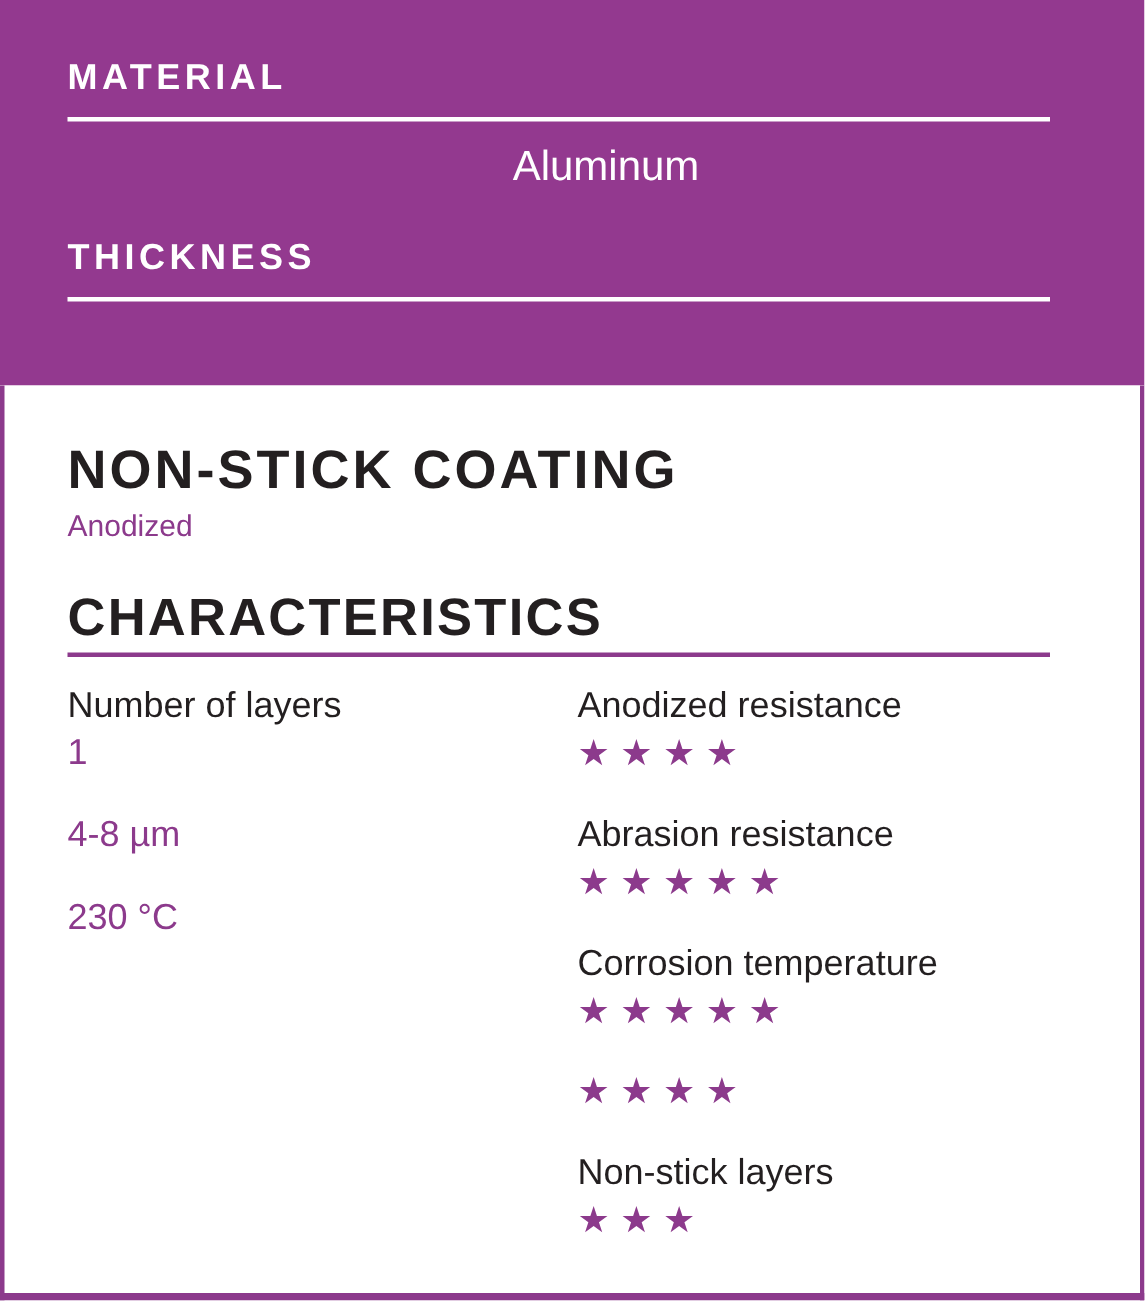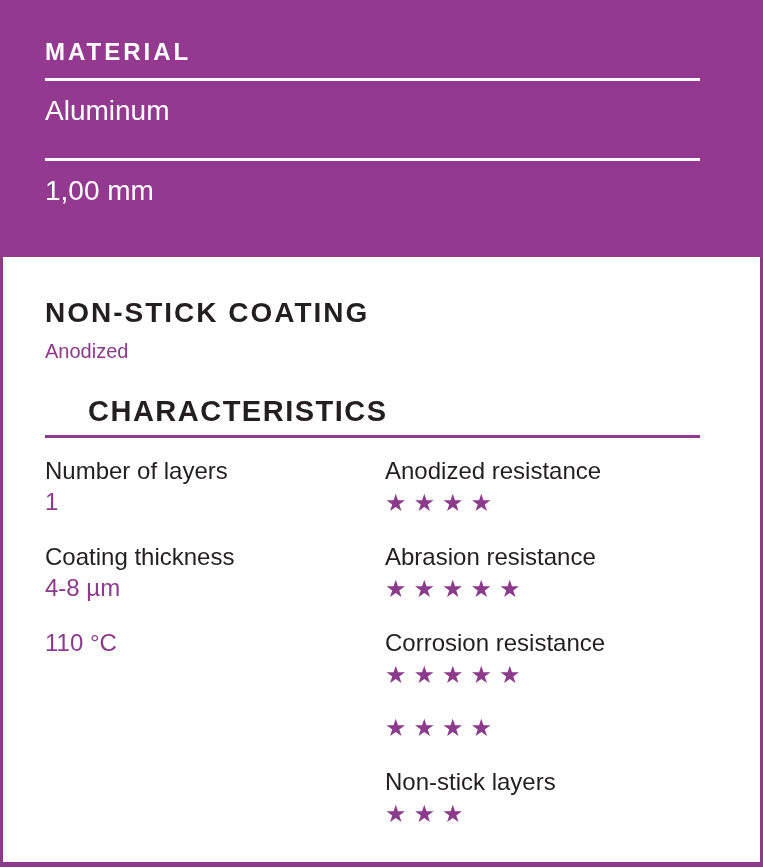--- a/index.html
+++ b/index.html
@@ -42,52 +42,52 @@
     width: 655px;
     height: 3px;
     background: var(--white);
     margin-top: 12px;
   }
   .spec-value {
     color: var(--white);
     font-size: 28px;
     line-height: 34px;
     margin-top: 13px;
+    text-align: center;
   }
 
   
   .card {
     flex: 1 1 auto;
     background: var(--white);
     border-left: 3px solid var(--accent-purple);
     border-right: 3px solid var(--accent-purple);
     border-bottom: 5px solid var(--accent-purple);
     padding: 40px 0 0 42px;
   }
   .coating-title {
     color: var(--text-dark);
     font-weight: bold;
-    font-size: 28px;
+    font-size: 36px;
     line-height: 32px;
     letter-spacing: 2px;
   }
   .coating-value {
     color: var(--accent-purple);
     font-size: 20px;
     line-height: 32px;
     margin-top: 6px;
   }
   .char-title {
     color: var(--text-dark);
     font-weight: bold;
-    font-size: 29px;
+    font-size: 35px;
     line-height: 33px;
     letter-spacing: 1.5px;
     margin-top: 28px;
-    margin-left: 43px;
   }
   .char-rule {
     width: 655px;
     height: 3px;
     background: var(--accent-purple);
     margin-top: 7px;
   }
   .char-grid {
     display: flex;
     margin-top: 18px;
@@ -119,59 +119,58 @@
 
 <div class="page">
 
   <div class="top-panel">
     <div class="spec-block">
       <div class="spec-label">MATERIAL</div>
       <div class="spec-rule"></div>
       <div class="spec-value">Aluminum</div>
     </div>
     <div class="spec-block">
+      <div class="spec-label">THICKNESS</div>
       <div class="spec-rule"></div>
-      <div class="spec-value">1,00 mm</div>
     </div>
   </div>
 
   <div class="card">
     <div class="coating-title">NON-STICK COATING</div>
     <div class="coating-value">Anodized</div>
 
     <div class="char-title">CHARACTERISTICS</div>
     <div class="char-rule"></div>
 
     <div class="char-grid">
 
       <div class="char-col-left">
         <div class="prop">
           <div class="prop-label">Number of layers</div>
           <div class="prop-value">1</div>
         </div>
         <div class="prop">
-          <div class="prop-label">Coating thickness</div>
           <div class="prop-value">4-8 µm</div>
         </div>
         <div class="prop">
-          <div class="prop-value">110 °C</div>
+          <div class="prop-value">230 °C</div>
         </div>
       </div>
 
       <div class="char-col-right">
         <div class="prop">
           <div class="prop-label">Anodized resistance</div>
           <div class="stars">★★★★</div>
         </div>
         <div class="prop">
           <div class="prop-label">Abrasion resistance</div>
           <div class="stars">★★★★★</div>
         </div>
         <div class="prop">
-          <div class="prop-label">Corrosion resistance</div>
+          <div class="prop-label">Corrosion temperature</div>
           <div class="stars">★★★★★</div>
         </div>
         <div class="prop">
           <div class="stars">★★★★</div>
         </div>
         <div class="prop">
           <div class="prop-label">Non-stick layers</div>
           <div class="stars">★★★</div>
         </div>
       </div>

